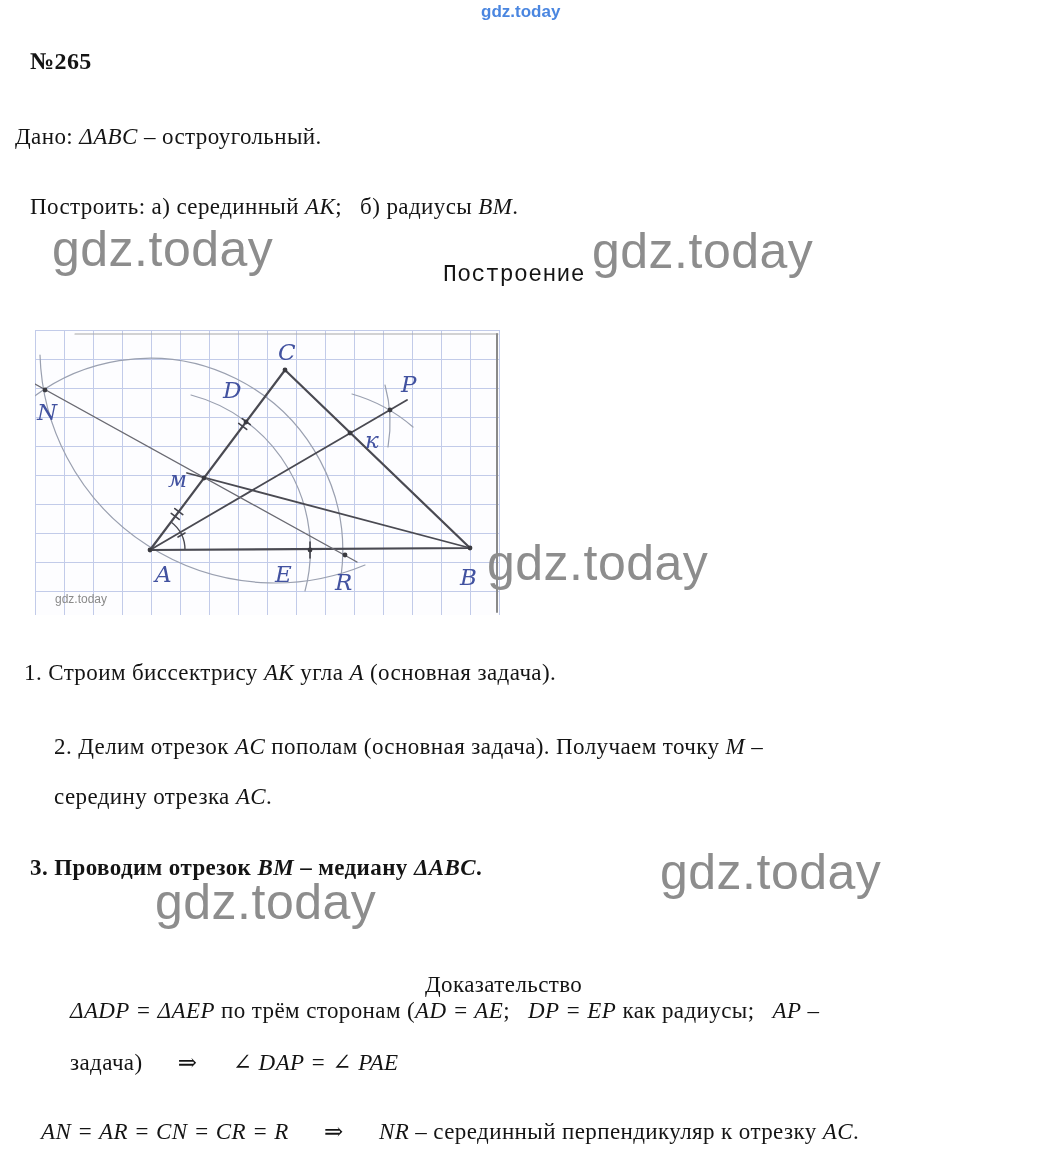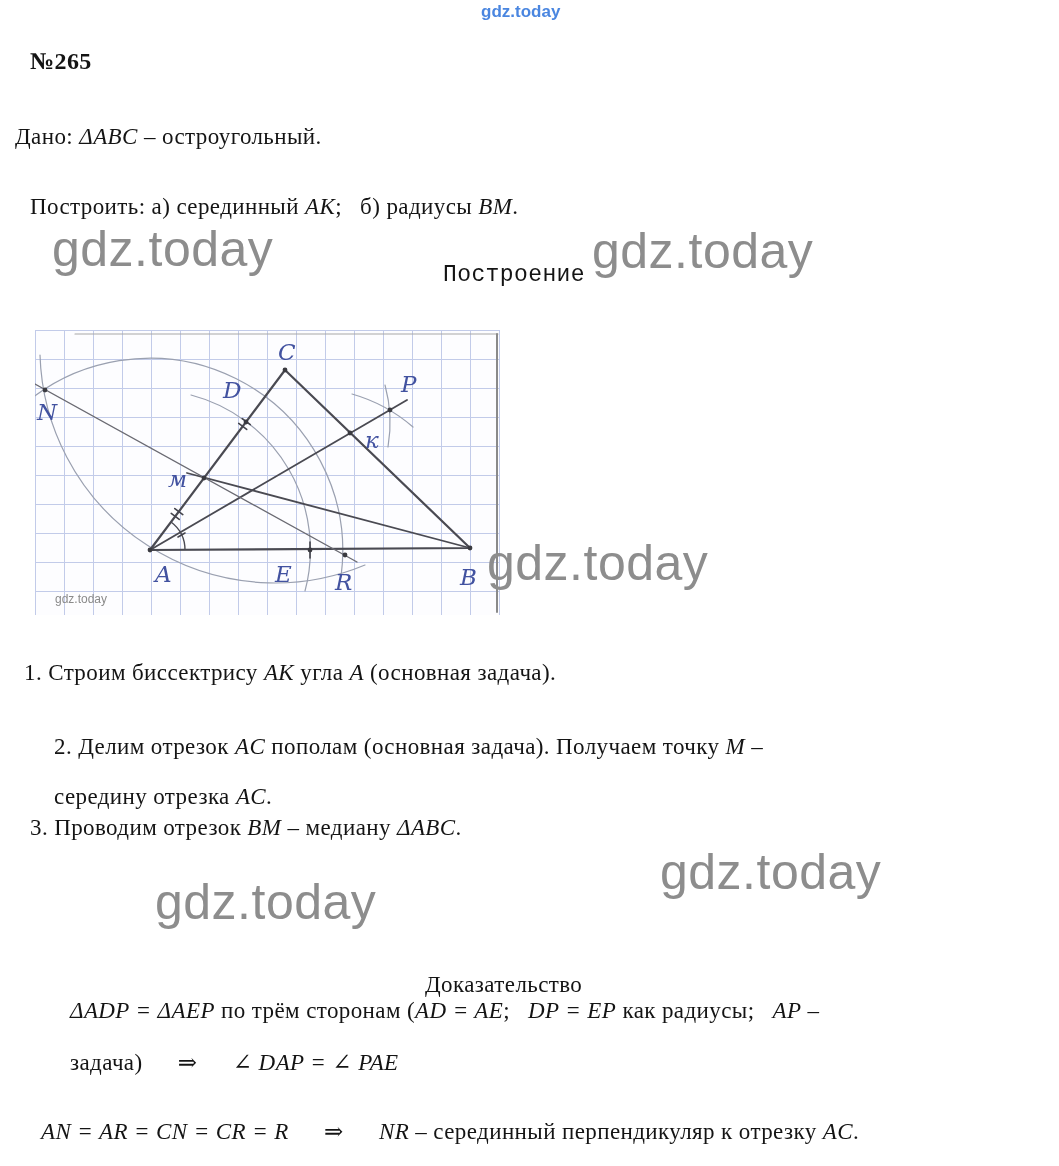--- a/index.html
+++ b/index.html
@@ -116,19 +116,19 @@
     <text x="300" y="260" class="fig-label">R</text>
 
     <text x="20" y="273" class="fig-wm">gdz.today</text>
   </svg>
 </div>
 
 <div class="abs content line" style="left:24px;top:648px;"><span>1. Строим биссектрису </span><span class="m">AK</span><span> угла </span><span class="m">A</span><span> (основная задача).</span></div>
 
 <div class="abs content line" style="left:22px;top:722px;width:1000px;margin-left:32px;"><span>2. Делим отрезок </span><span class="m">AC</span><span> пополам (основная задача). Получаем точку </span><span class="m">M</span><span> –</span><br><span>середину отрезка </span><span class="m">AC</span><span>.</span></div>
 
-<div class="abs content line" style="left:30px;top:803px;"><span>3. Проводим отрезок </span><span class="m">BM</span><span> – медиану </span><span class="m">ΔABC</span><span>.</span></div>
+<div class="abs content line" style="left:30px;top:843px;font-weight:bold;"><span>3. Проводим отрезок </span><span class="m">BM</span><span> – медиану </span><span class="m">ΔABC</span><span>.</span></div>
 
 <div class="abs content line" style="left:425px;top:960px;">Доказательство</div>
 
 <div class="abs content line" style="left:30px;top:985px;width:1010px;line-height:52px;margin-left:40px;"><span class="m">ΔADP = ΔAEP</span><span> по трём сторонам (</span><span class="m">AD = AE</span><span>;  </span><span class="m">DP = EP</span><span> как радиусы;  </span><span class="m">AP</span><span> –</span><br><span>задача)  ⇒  </span><span class="m">∠ DAP = ∠ PAE</span></div>
 
 <div class="abs content line" style="left:41px;top:1107px;width:1020px;"><span class="m">AN = AR = CN = CR = R</span><span>  ⇒  </span><span class="m">NR</span><span> – серединный перпендикуляр к отрезку </span><span class="m">AC</span><span>.</span></div>
 
 </body></html>

